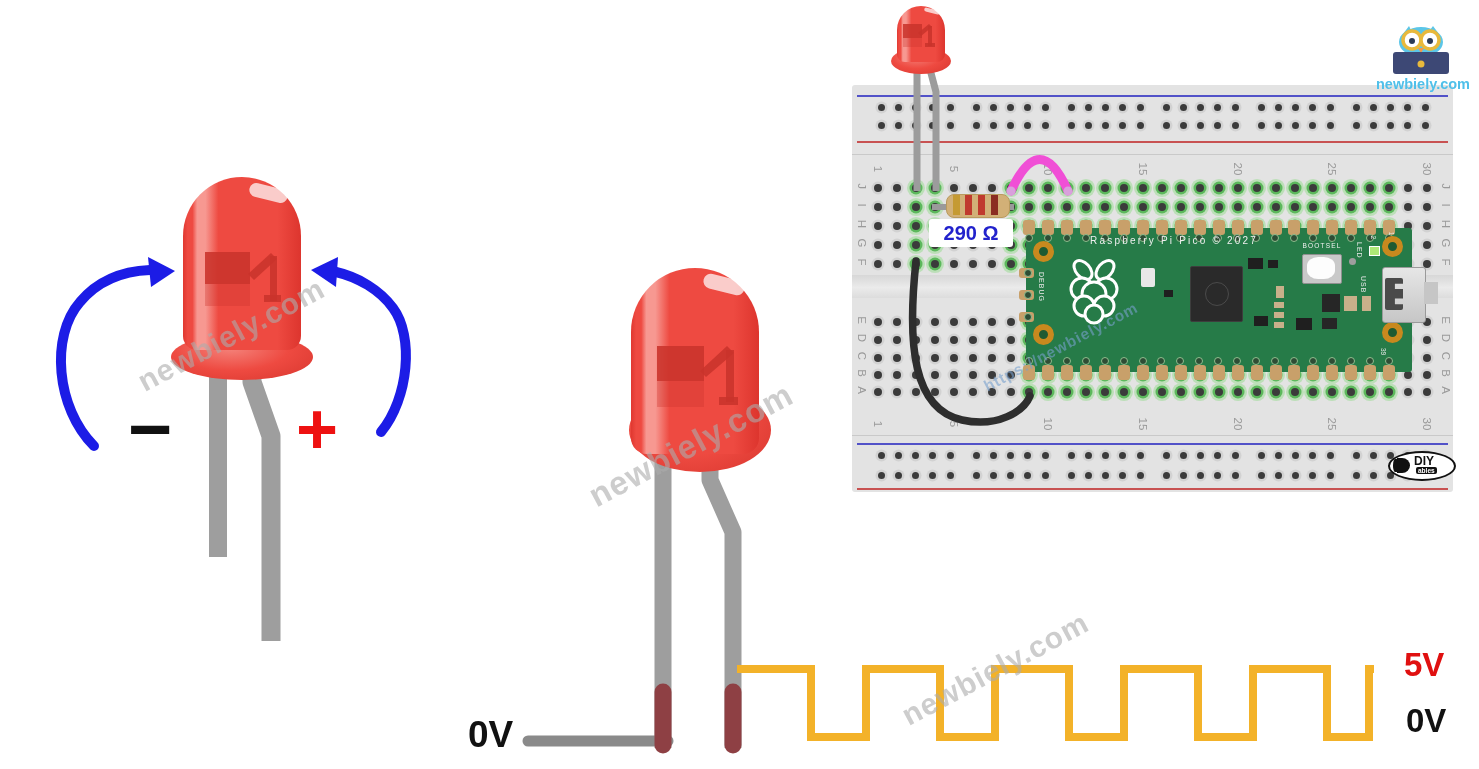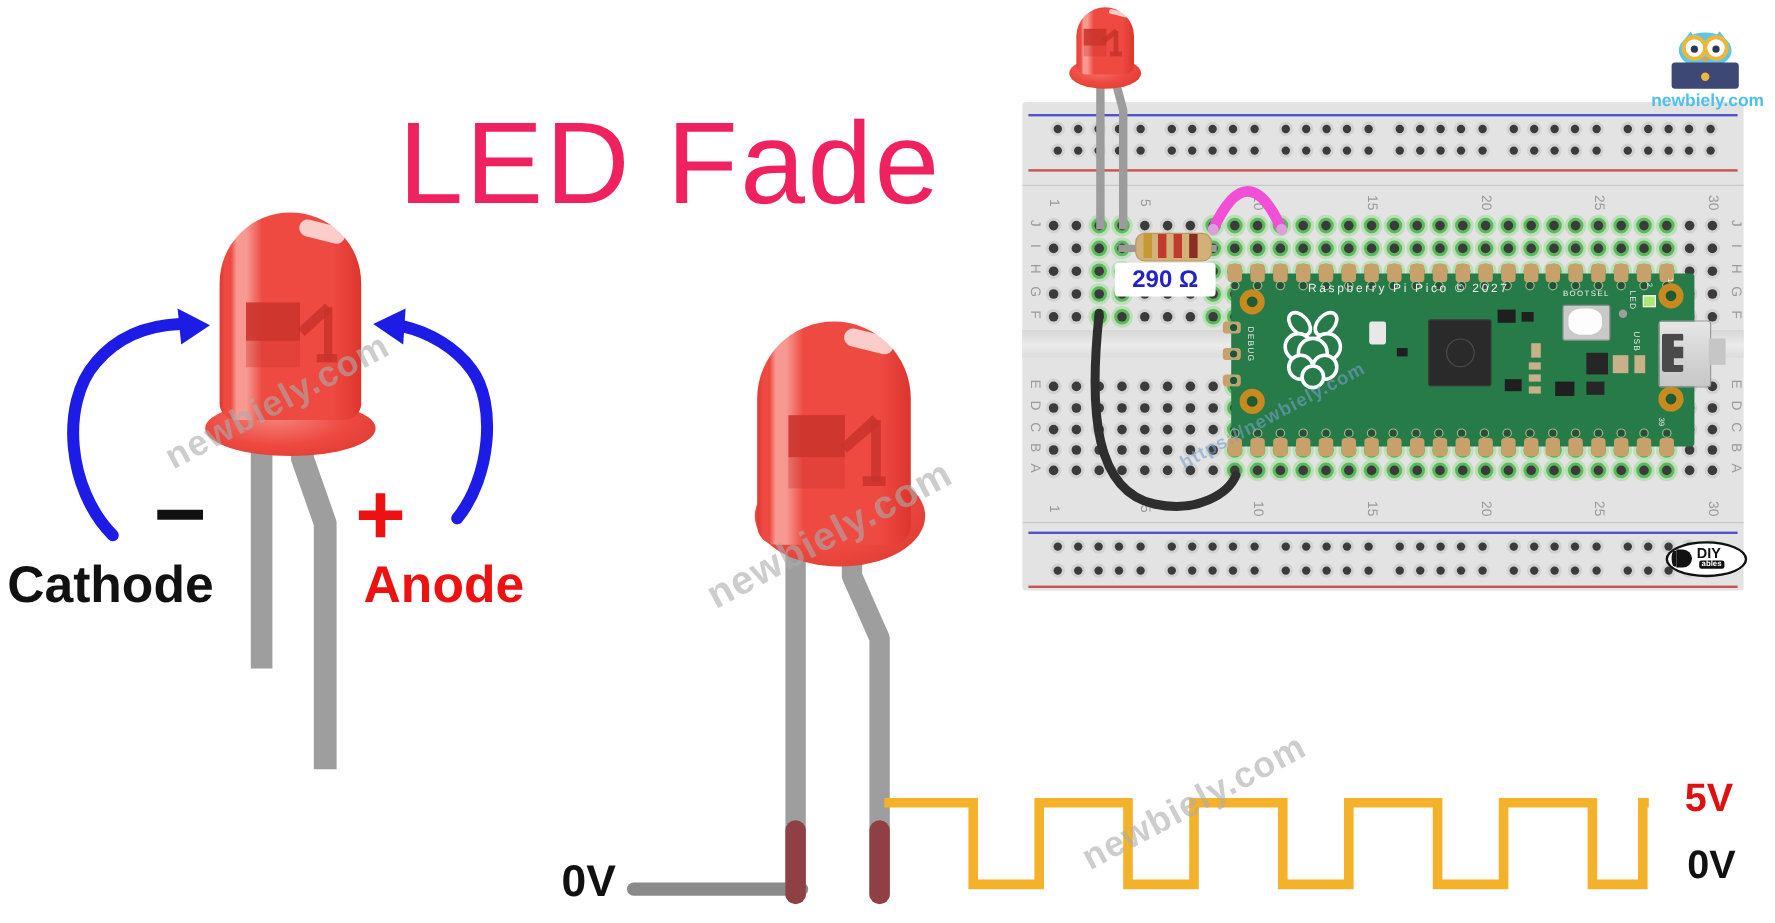--- a/index.html
+++ b/index.html
@@ -122,21 +122,20 @@
   
   #owl{position:absolute;left:1383px;top:26px;width:80px;height:70px;z-index:5;}
   .owl-caption{position:absolute;left:-12px;top:50px;width:104px;text-align:center;
                font-size:14.5px;font-weight:700;color:#4FC0EA;}
 </style>
 </head>
 <body>
 
 <div id="canvas">
 
-  <div class="page-title">LED Fade</div>
 
   <div id="breadboard">
     <div class="rail-line rail-blue" style="top:10px"></div>
     <div class="rail-line rail-red" style="top:56px"></div>
     <div class="bb-divider" style="top:69px"></div>
     <div class="channel"></div>
     <div class="bb-divider" style="top:350px"></div>
     <div class="rail-line rail-blue" style="top:358px"></div>
     <div class="rail-line rail-red" style="top:403px"></div>
     <div id="holes">
@@ -798,23 +797,21 @@
 
     <path d="M1011 191 Q1040 128 1068 191" stroke="#F04FD6" stroke-width="9" fill="none" stroke-linecap="round"></path>
     <circle cx="1011" cy="191" r="4.5" fill="#D9A0DC"></circle>
     <circle cx="1068" cy="191" r="4.5" fill="#D9A0DC"></circle>
     <path d="M916 261 C907 345 913 409 962 420 C998 428 1024 411 1030 396" stroke="#2E2E2E" stroke-width="7.5" fill="none" stroke-linecap="round"></path>
 
     <polyline id="pwm-wave" fill="none" stroke="#F3B229" stroke-width="8" points="737,669 811,669 811,737 866,737 866,669 940,669 940,737 995,737 995,669 1069,669 1069,737 1124,737 1124,669 1198,669 1198,737 1253,737 1253,669 1327,669 1327,737 1369,737 1369,669 1374,669"></polyline>
   </svg>
 
   <div class="minus-sign">−</div>
-  <div class="cathode-label">Cathode</div>
   <div class="plus-sign">+</div>
-  <div class="anode-label">Anode</div>
   <div class="zero-left">0V</div>
   <div class="five-v">5V</div>
   <div class="zero-right">0V</div>
 
   <div class="watermark" id="wm1">newbiely.com</div>
   <div class="watermark" id="wm2">newbiely.com</div>
   <div class="watermark" id="wm3">newbiely.com</div>
   <div class="watermark" id="wm4">https://newbiely.com</div>
 
   <div id="owl">

